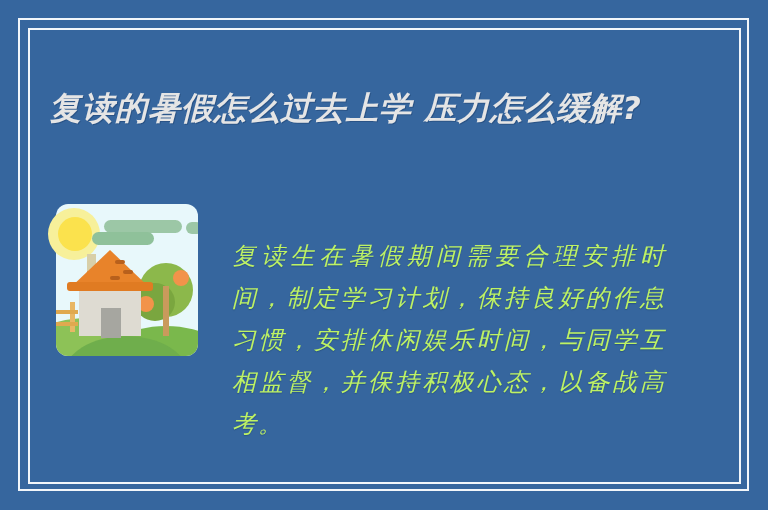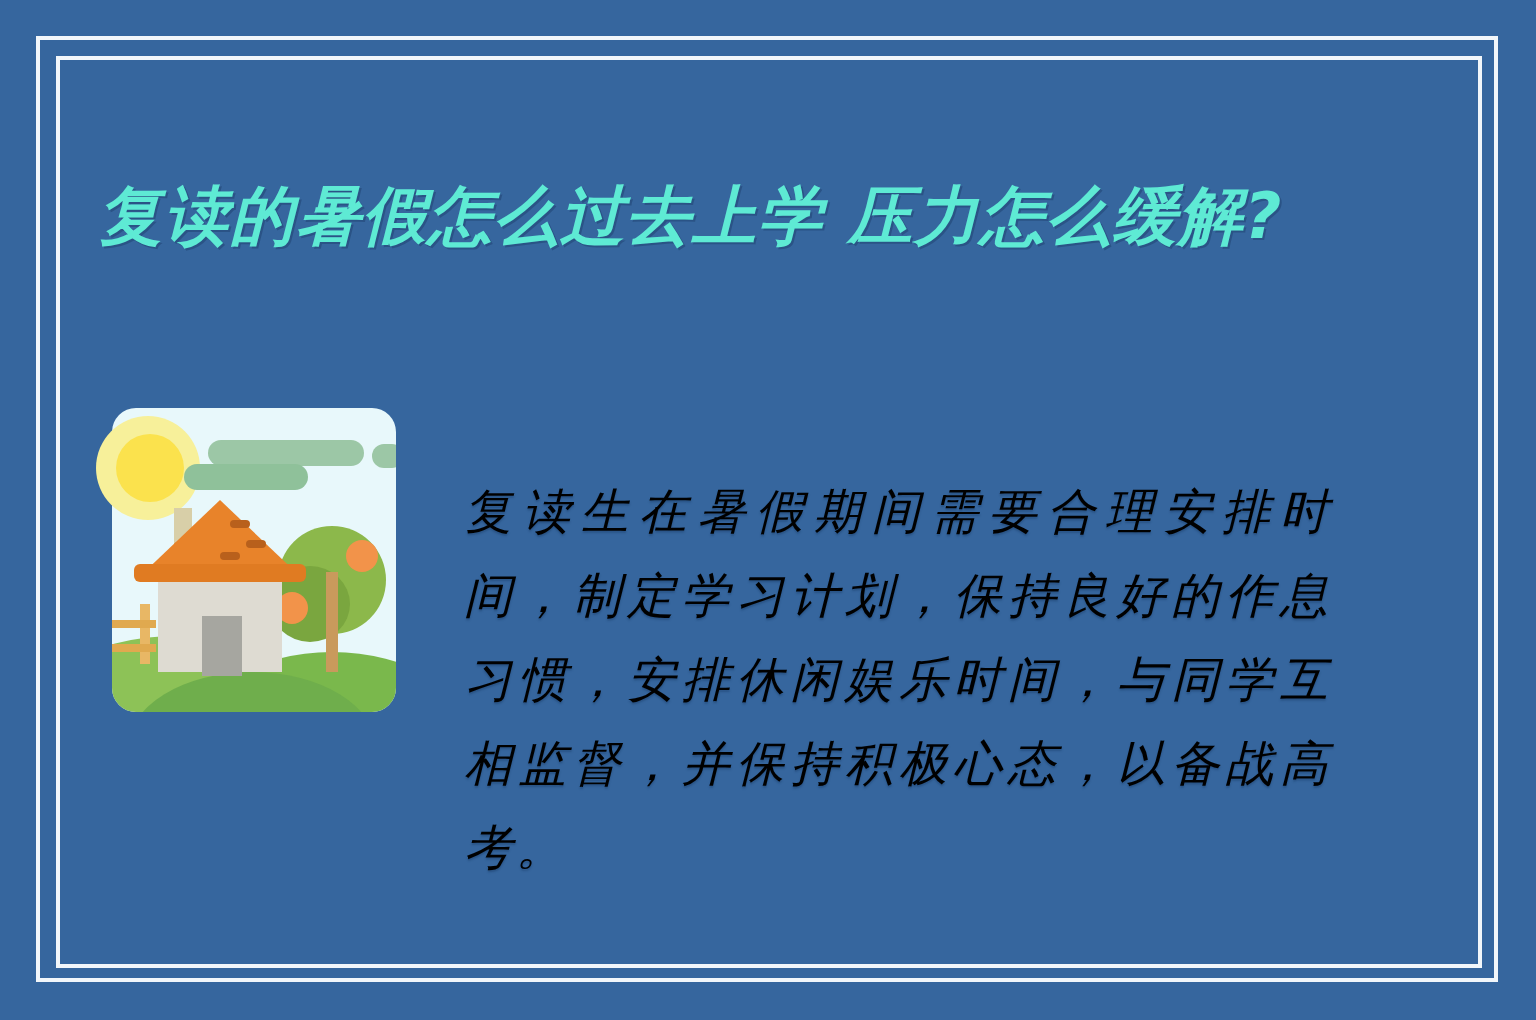--- a/index.html
+++ b/index.html
@@ -42,21 +42,21 @@
     box-sizing: border-box;
     pointer-events: none;
   }
 
   
   .title {
     position: absolute;
     left: 49px;
     top: 64px;
     width: 640px;
-    color: #5eead4;
+    color: #e5e5e5;
     font-size: 32px;
     line-height: 46px;
     font-weight: 700;
     font-style: italic;
     letter-spacing: 1px;
     font-family: "DejaVu Sans", "Liberation Sans", sans-serif;
     text-shadow: 1px 1px 0 rgba(20,50,90,0.35);
     white-space: pre-wrap;
   }
 
@@ -74,21 +74,21 @@
     height: 162px;
     overflow: visible;
   }
 
   
   .body-copy {
     position: absolute;
     left: 232px;
     top: 211px;
     width: 434px;
-    color: #000000;
+    color: #bef264;
     font-size: 24px;
     line-height: 42px;
     letter-spacing: 2px;
     font-family: "DejaVu Serif", "Liberation Serif", serif;
     font-style: italic;
     text-align: justify;
     text-shadow: 0 1px 1px rgba(18,48,88,0.35);
   }
 </style>
 </head>

